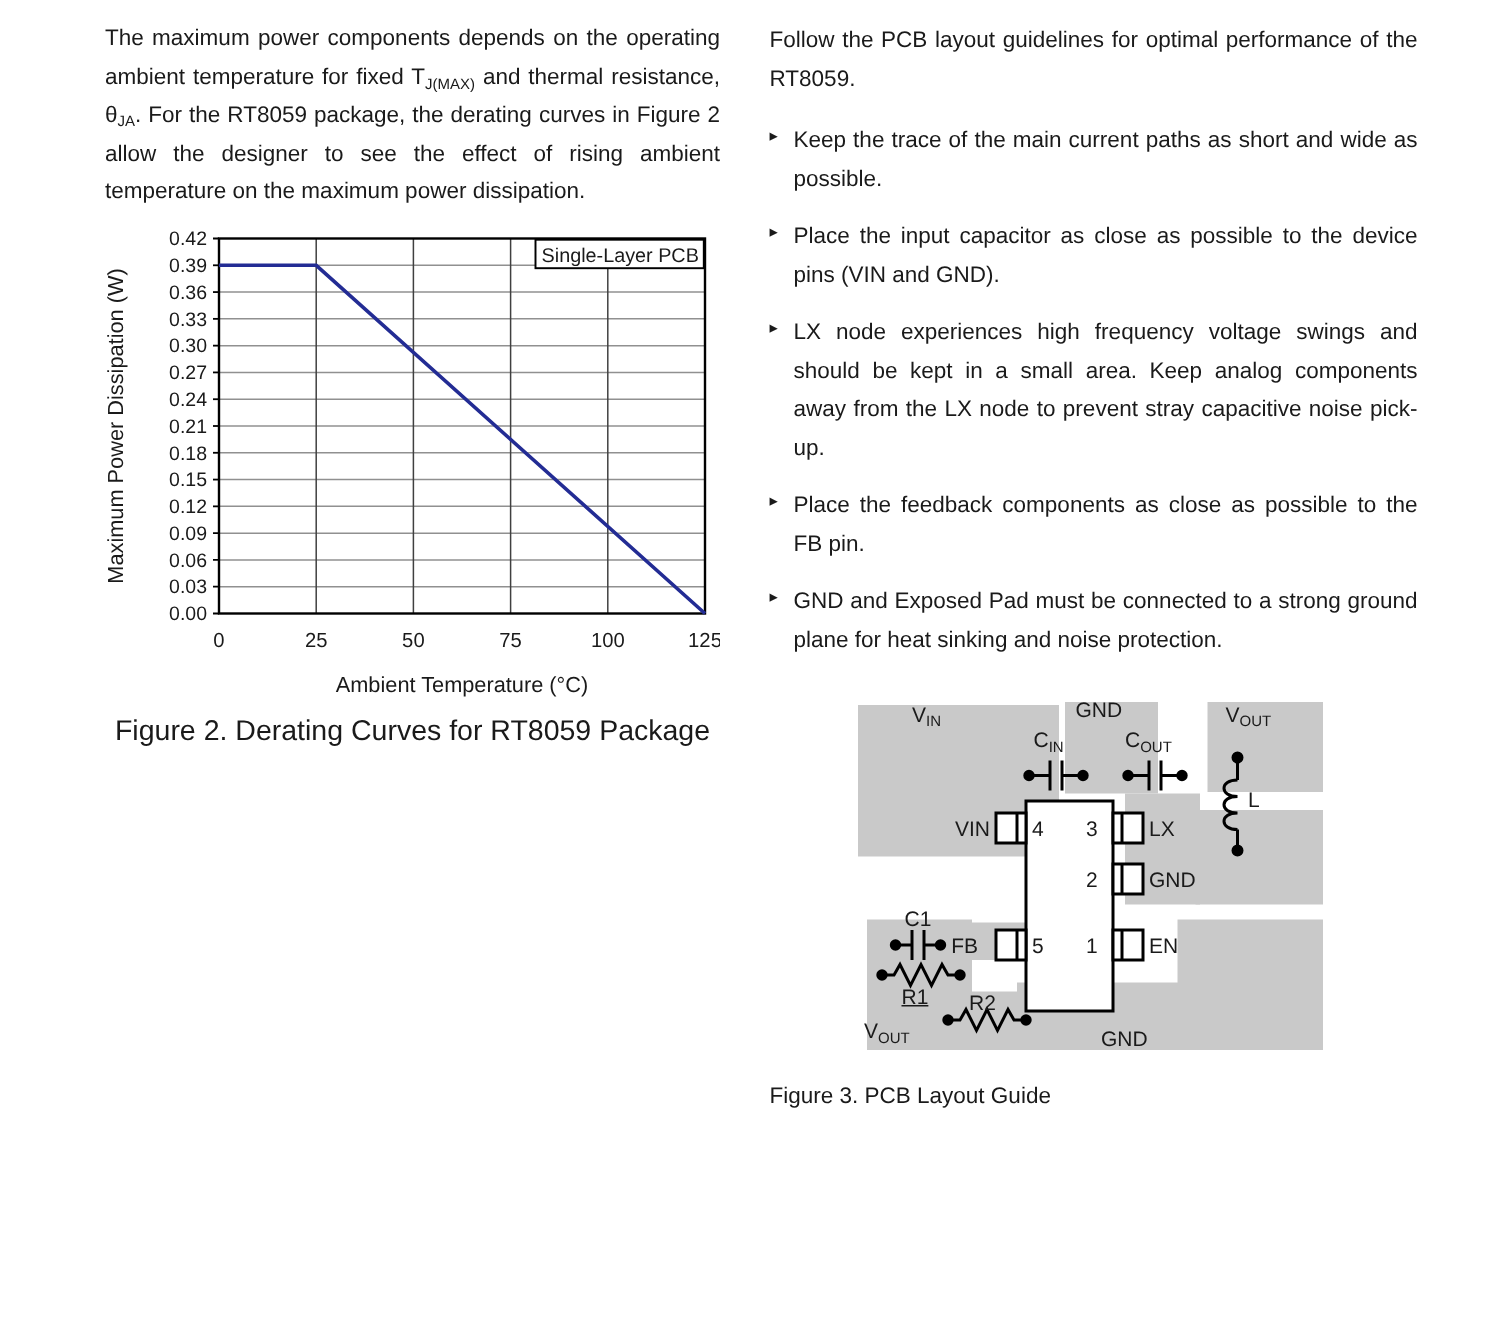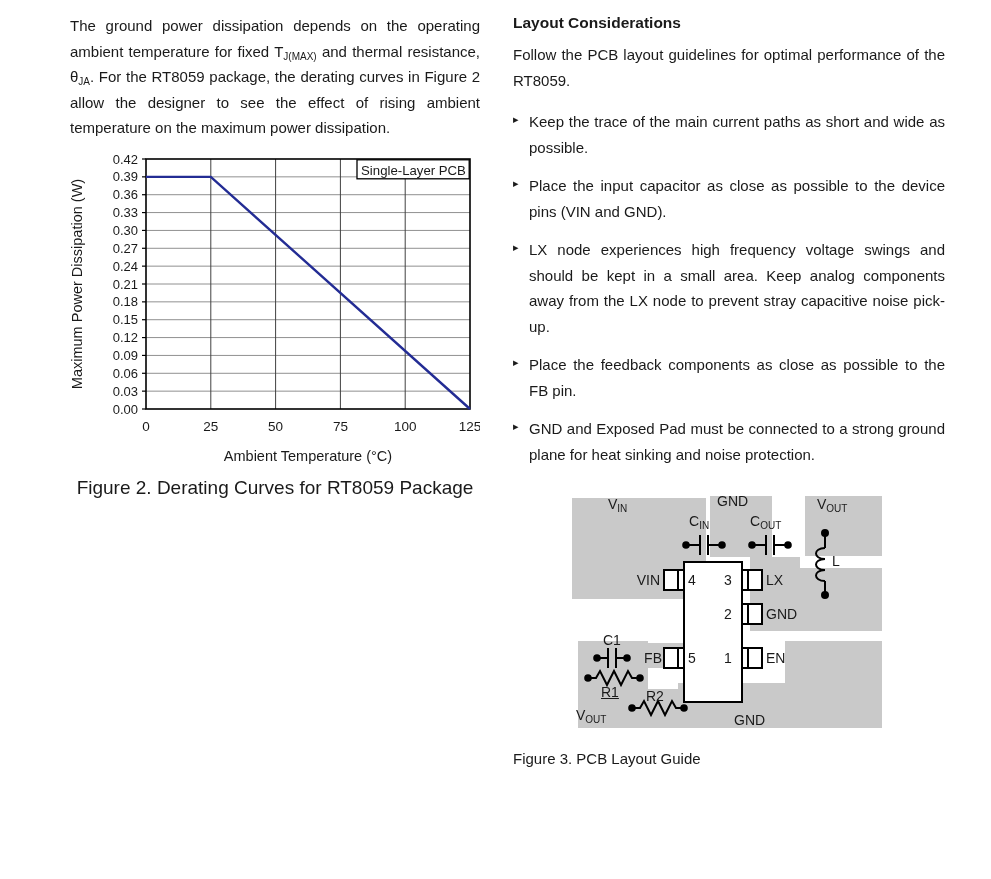--- a/index.html
+++ b/index.html
@@ -21,21 +21,21 @@
   .fig3 svg{position:absolute;left:0;top:0;}
   .f3lbl{position:absolute;font-size:14px;line-height:16px;white-space:nowrap;}
   .f3lbl.rt{text-align:right;}
   .cap3{font-size:15px;text-align:left;margin-top:14px;width:432px;}
   svg text{font-family:"Liberation Sans","DejaVu Sans",sans-serif;fill:#1a1a1a;}
 </style>
 </head>
 <body>
 
 <div class="leftcol">
-  <p class="body-text"><span>The ground power dissipation depends on the operating ambient temperature for fixed T</span><sub class="sb">J(MAX)</sub><span> and thermal resistance, θ</span><sub class="sb">JA</sub><span>. For the RT8059 package, the derating curves in Figure 2 allow the designer to see the effect of rising ambient temperature on the maximum power dissipation.</span></p>
+  <p class="body-text"><span>The maximum power components depends on the operating ambient temperature for fixed T</span><sub class="sb">J(MAX)</sub><span> and thermal resistance, θ</span><sub class="sb">JA</sub><span>. For the RT8059 package, the derating curves in Figure 2 allow the designer to see the effect of rising ambient temperature on the maximum power dissipation.</span></p>
 
   <div class="chart-wrap">
     <svg id="chart-svg" width="420" height="322" viewBox="0 0 420 322">
         <line x1="82" y1="258" x2="86" y2="258" stroke="#000" stroke-width="1.2"></line>
         <text x="78" y="262.5" text-anchor="end" font-size="13">0.00</text>
         <line x1="86" y1="240.14285714285714" x2="410" y2="240.14285714285714" stroke="var(--grid-h)" stroke-width="1"></line>
         <line x1="82" y1="240.14285714285714" x2="86" y2="240.14285714285714" stroke="#000" stroke-width="1.2"></line>
         <text x="78" y="244.64285714285714" text-anchor="end" font-size="13">0.03</text>
         <line x1="86" y1="222.28571428571428" x2="410" y2="222.28571428571428" stroke="var(--grid-h)" stroke-width="1"></line>
         <line x1="82" y1="222.28571428571428" x2="86" y2="222.28571428571428" stroke="#000" stroke-width="1.2"></line>
@@ -91,21 +91,20 @@
         <text x="353.5" y="23.5" text-anchor="middle" font-size="13.2">Single-Layer PCB</text>
         <text x="248" y="310" text-anchor="middle" font-size="14.5">Ambient Temperature (°C)</text>
         <text text-anchor="middle" font-size="14.5" transform="translate(22,133) rotate(-90)">Maximum Power Dissipation (W)</text>
       </svg>
   </div>
 
   <div class="fig-caption">Figure 2. Derating Curves for RT8059 Package</div>
 </div>
 
 <div class="rightcol">
-  <h3 class="heading">Layout Considerations</h3>
   <p class="body-text">Follow the PCB layout guidelines for optimal performance of the RT8059.</p>
 
   <ul class="bullets">
     <li><span class="marker">▸</span><span>Keep the trace of the main current paths as short and wide as possible.</span></li>
     <li><span class="marker">▸</span><span>Place the input capacitor as close as possible to the device pins (VIN and GND).</span></li>
     <li><span class="marker">▸</span><span>LX node experiences  high frequency voltage swings and should be kept in a small area. Keep analog components away from the LX node to prevent stray capacitive noise pick-up.</span></li>
     <li><span class="marker">▸</span><span>Place the feedback components as close as possible to the FB pin.</span></li>
     <li><span class="marker">▸</span><span>GND and Exposed Pad must be connected to a strong ground plane for heat sinking and noise protection.</span></li>
   </ul>
 
@@ -204,21 +203,21 @@
       <div class="f3lbl" style="left:262px;top:62px;">L</div>
       <div class="f3lbl rt" style="left:38px;top:81px;width:52px;">VIN</div>
       <div class="f3lbl" style="left:118px;top:81px;">4</div>
       <div class="f3lbl" style="left:154px;top:81px;">3</div>
       <div class="f3lbl" style="left:196px;top:81px;">LX</div>
       <div class="f3lbl" style="left:154px;top:115px;">2</div>
       <div class="f3lbl" style="left:196px;top:115px;">GND</div>
       <div class="f3lbl" style="left:154px;top:159px;">1</div>
       <div class="f3lbl" style="left:196px;top:159px;">EN</div>
       <div class="f3lbl" style="left:118px;top:159px;">5</div>
-      <div class="f3lbl rt" style="left:40px;top:159px;width:52px;">FB</div>
+      <div class="f3lbl rt" style="left:30px;top:159px;width:52px;">FB</div>
       <div class="f3lbl" style="left:33px;top:141px;text-align:right;">C1</div>
       <div class="f3lbl" style="left:31px;top:193px;text-decoration:underline;">R1</div>
       <div class="f3lbl" style="left:76px;top:197px;">R2</div>
       <div class="f3lbl" style="left:6px;top:216px;"><span>V</span><sub class="sb">OUT</sub></div>
       <div class="f3lbl" style="left:164px;top:221px;">GND</div>
     </div>
     <div class="cap3">Figure 3. PCB Layout Guide</div>
   </div>
 </div>
 

